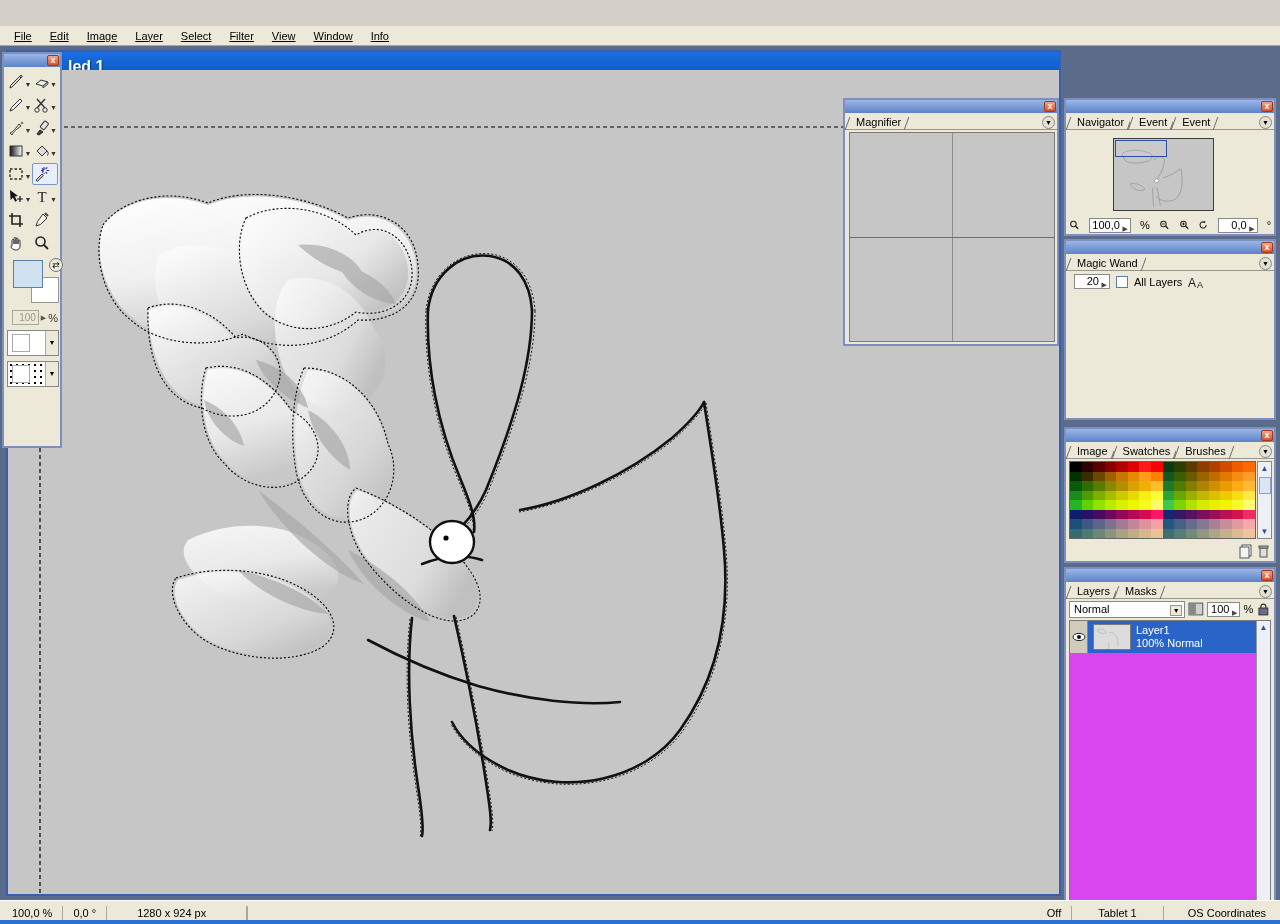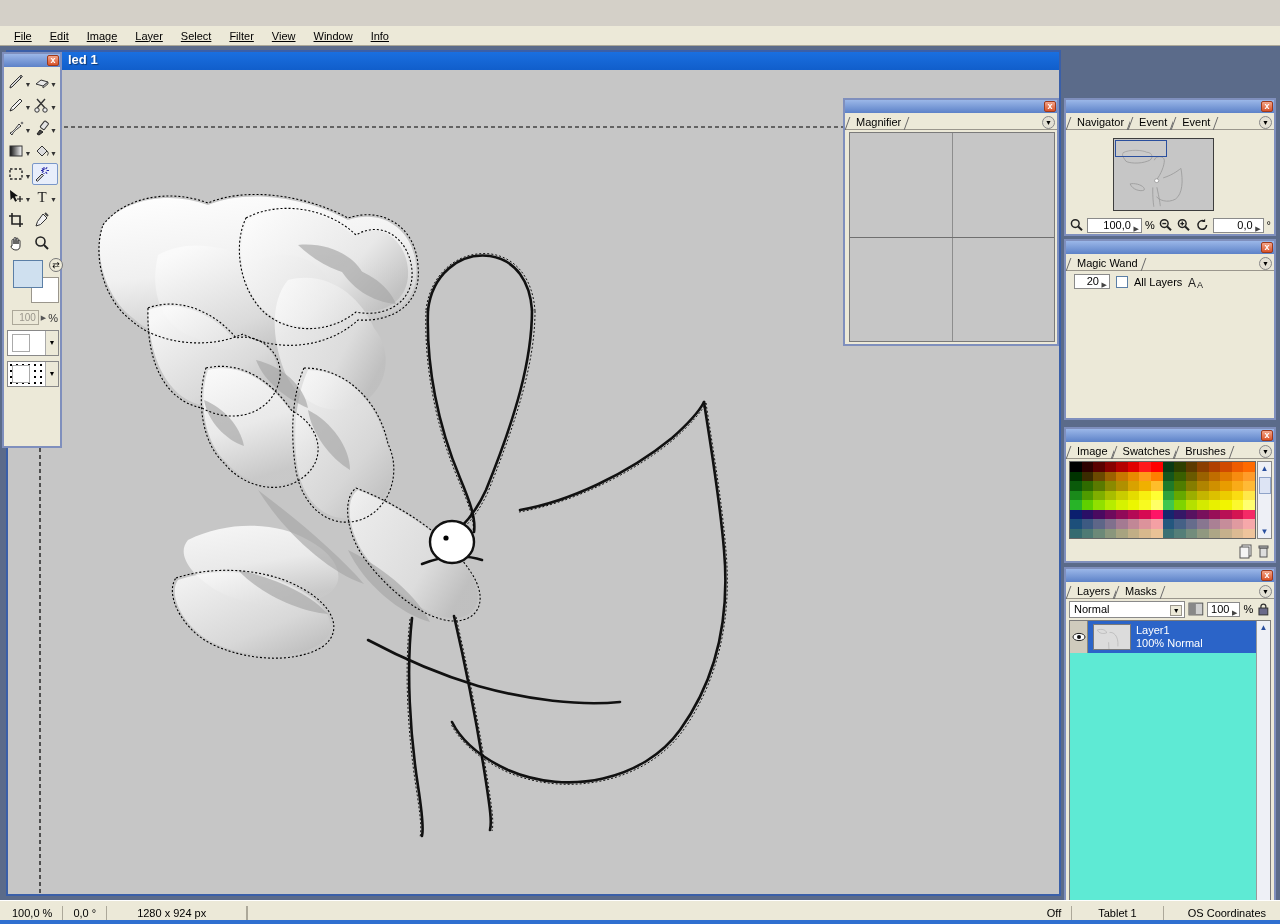--- a/index.html
+++ b/index.html
@@ -63,22 +63,22 @@
   }
 
   
   #docwin {
     position: absolute; left: 6px; top: 4px; width: 1055px; height: 846px;
     border: 2px solid #3a5fa8; background: #d4d0c8;
   }
   #docwin .doctitle {
     height: 30px;
     background: linear-gradient(to bottom,#1a6fe0,#0a53bd);
-    color: #fff; font-weight: bold; font-size: 13px;
-    display: flex; padding-left: 60px;
+    color: #fff; font-weight: bold; font-size: 16px;
+    display: flex; align-items: center; padding-left: 60px;
     text-shadow: 1px 1px 1px rgba(0,0,0,.45);
   }
   #canvasarea {
     position: absolute; left: 0; top: 18px; right: 0; bottom: 0;
     background: #c6c6c6; overflow: hidden;
   }
   #canvas-svg { position: absolute; left: 0; top: 0; }
 
   
   #toolpal {
@@ -136,21 +136,21 @@
   
   #magnifier { left: 843px; top: 52px; width: 216px; height: 248px; }
   #magbody { position: absolute; left: 4px; top: 32px; width: 206px; height: 210px; background: #c6c6c6; border: 1px solid #7a7a7a; }
   #magbody .vline { position: absolute; left: 50%; top: 0; bottom: 0; width: 1px; background: #8d8d8d; }
   #magbody .hline { position: absolute; top: 50%; left: 0; right: 0; height: 1px; background: #6f6f6f; }
 
   
   #navigator { left: 1064px; top: 52px; width: 212px; height: 138px; }
   #navthumb { position: absolute; left: 47px; top: 38px; width: 101px; height: 73px; background: #c6c6c6; border: 1px solid #3d3d3d; overflow: hidden; }
   #navthumb .viewrect { position: absolute; left: 1px; top: 1px; width: 52px; height: 17px; border: 1px solid #2a4f9e; background: rgba(255,255,255,.08); }
-  #navctrls { position: absolute; left: 3px; top: 116px; right: 3px; height: 18px; display: flex; align-items: center; gap: 3px; }
+  #navctrls { position: absolute; left: 3px; top: 116px; right: 3px; height: 18px; display: flex; align-items: center; gap: 9px; }
   .numfield { background: #fff; border: 1px solid #8a8a8a; height: 15px; font-size: 11px; text-align: right; padding-right: 10px; line-height: 13px; position: relative; }
   .numfield .arw { position: absolute; right: 2px; top: 3px; font-size: 7px; color: #444; }
   .mini-ic { width: 16px; height: 16px; cursor: pointer; }
 
   
   #magicwand { left: 1064px; top: 193px; width: 212px; height: 181px; }
   #mwrow { position: absolute; left: 8px; top: 33px; display: flex; align-items: center; gap: 6px; }
   .chk { width: 12px; height: 12px; border: 1px solid #5b7fa6; background: #fff; display: inline-block; cursor: pointer; }
 
   
@@ -160,21 +160,21 @@
   #swscroll { position: absolute; left: 191px; top: 32px; width: 15px; height: 78px; border: 1px solid #888; background: #eef0f6; display: flex; flex-direction: column; align-items: center; }
   .sbarrow { width: 13px; height: 13px; font-size: 8px; color: #2a4f9e; text-align: center; line-height: 13px; cursor: pointer; }
   .sbthumb { width: 12px; height: 17px; background: #dde4f4; border: 1px solid #8fa3c8; margin: 2px 0; }
   .panelfoot { position: absolute; right: 4px; bottom: 2px; display: flex; gap: 4px; align-items: center; }
 
   
   #layerspanel { left: 1064px; top: 521px; width: 212px; height: 375px; }
   #layertop { position: absolute; left: 3px; top: 31px; right: 3px; height: 18px; display: flex; align-items: center; gap: 3px; }
   .combo { height: 17px; background: #fff; border: 1px solid #8a8a8a; font-size: 11px; display: flex; align-items: center; padding-left: 4px; position: relative; cursor: pointer; }
   .combo .caret { position: absolute; right: 2px; top: 3px; width: 12px; height: 11px; background: #ece9d8; border: 1px solid #9a968c; font-size: 7px; text-align: center; line-height: 9px; }
-  #layerlist { position: absolute; left: 3px; top: 51px; right: 3px; bottom: 22px; background: #5eead4; border: 1px solid #7a7a7a; }
+  #layerlist { position: absolute; left: 3px; top: 51px; right: 3px; bottom: 22px; background: #d946ef; border: 1px solid #7a7a7a; }
   .layerrow { display: flex; height: 32px; background: #2b64c8; color: #fff; align-items: center; }
   .layerrow .eye { width: 18px; height: 32px; background: #cfcbbd; display: flex; align-items: center; justify-content: center; border-right: 1px solid #8d8979; }
   .layerthumb { width: 38px; height: 26px; background: #d9d9d9; border: 1px solid #7a7a7a; margin: 0 5px; position: relative; overflow: hidden; }
   .layerinfo { display: flex; flex-direction: column; font-size: 11px; line-height: 13px; }
   #layerscroll { position: absolute; right: 0; top: 0; width: 14px; bottom: 0; background: #eef0f6; border-left: 1px solid #9a9a9a; }
 
   
   #statusbar {
     position: absolute; left: 0; top: 900px; width: 1280px; height: 24px;
     background: #ece9d8; border-top: 1px solid #fff; display: flex; align-items: center;

